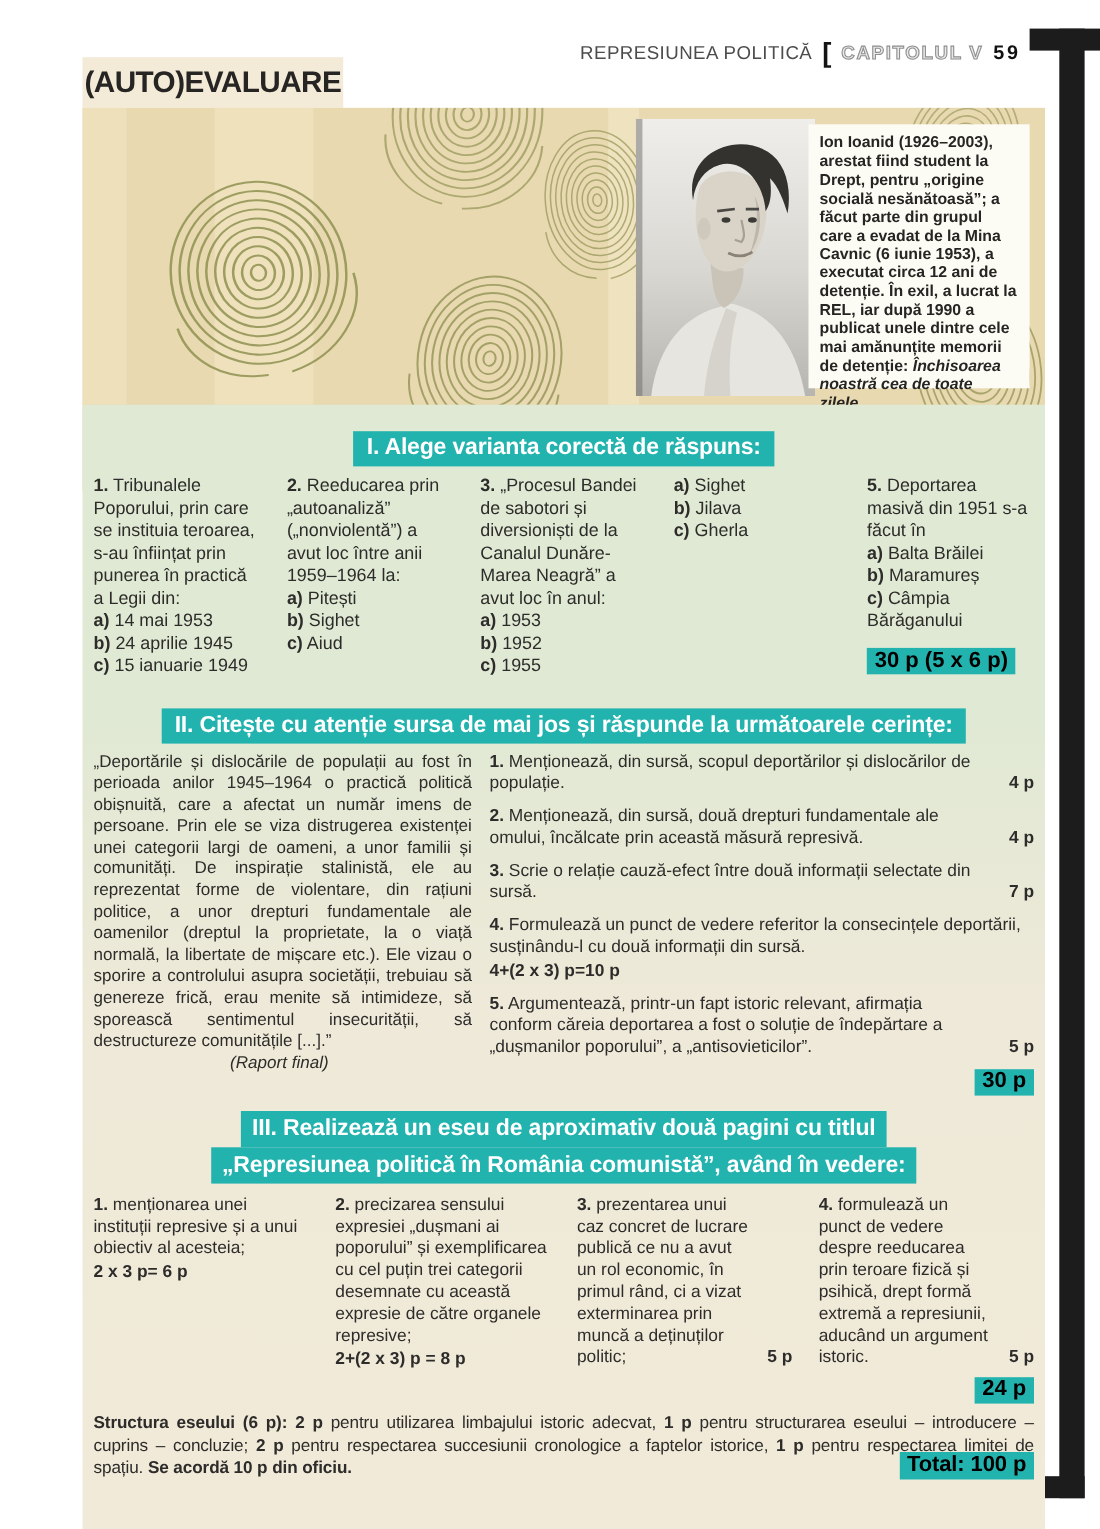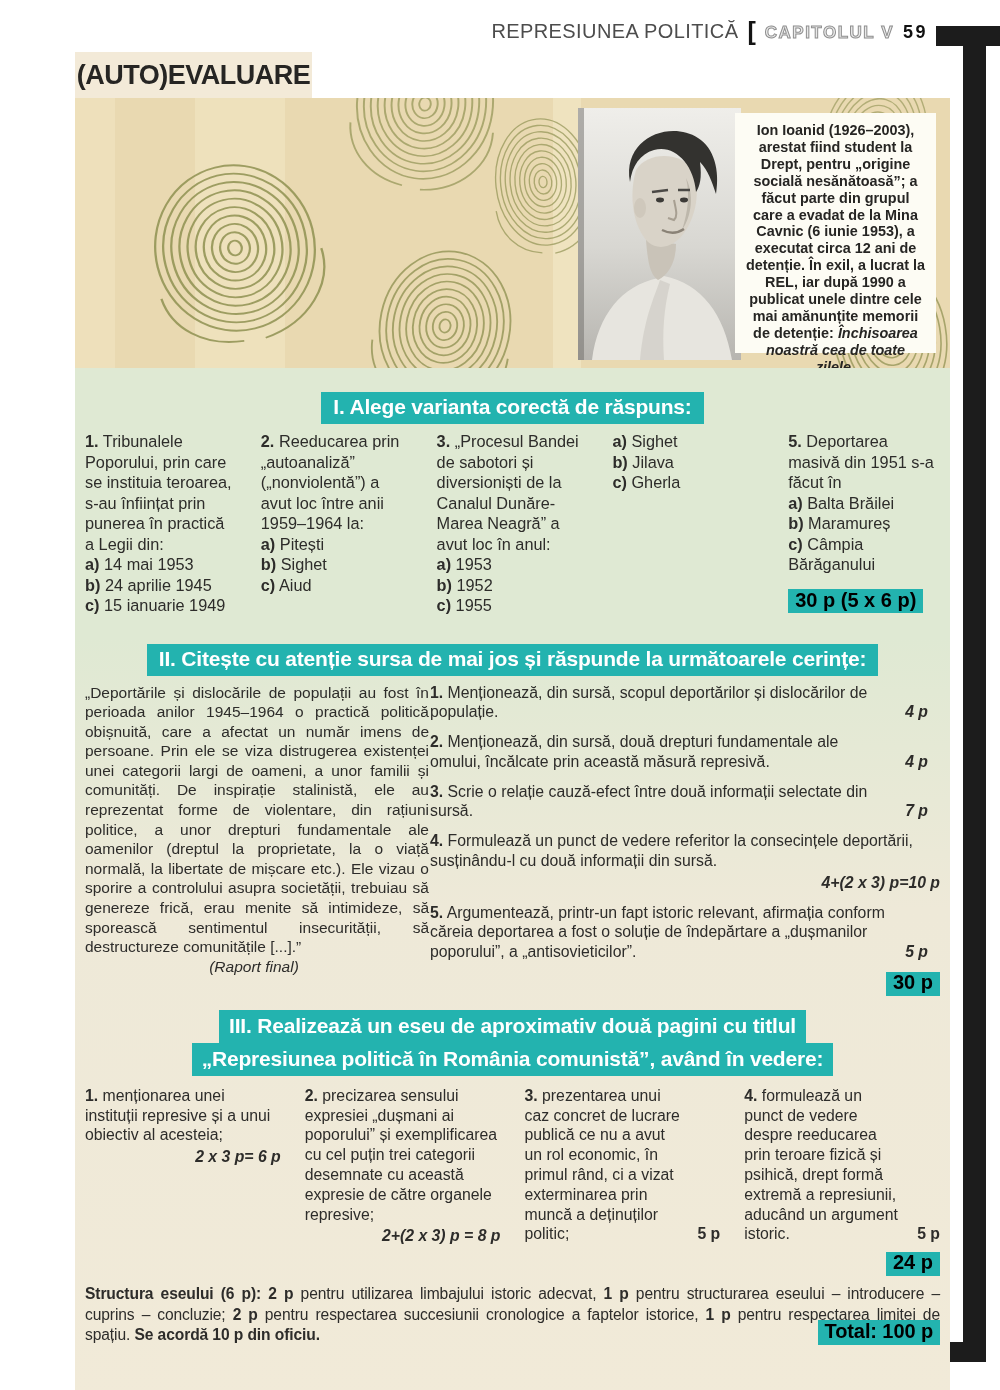--- a/index.html
+++ b/index.html
@@ -3,34 +3,34 @@
 <meta charset="utf-8">
 <style>
   html,body{margin:0;padding:0;}
   body{
     width:1000px;height:1390px;position:relative;background:#ffffff;
     font-family:"Liberation Sans","DejaVu Sans",sans-serif;color:#2d2c2a;
     overflow:hidden;
   }
   
   .hdr{position:absolute;top:20px;right:72px;display:flex;align-items:baseline;gap:9px;white-space:nowrap;}
-  .hdr-section{font-size:20px;color:#4c4c4c;letter-spacing:.4px;}
+  .hdr-section{font-size:17px;color:#4c4c4c;letter-spacing:.4px;margin-top:19px;}
   .hdr-bracket{font-size:25px;font-weight:900;color:#141414;position:relative;top:2px;line-height:0;}
   .hdr-chapter{font-size:17px;font-weight:700;color:#e9e9e9;-webkit-text-stroke:1px #8f8f8f;letter-spacing:1.5px;}
   .hdr-page{font-size:18px;font-weight:800;letter-spacing:2.5px;color:#111;}
   
   .br-top{position:absolute;left:936px;top:26px;width:64px;height:20px;background:#1c1c1c;}
   .br-v{position:absolute;left:963px;top:26px;width:23px;height:1336px;background:#1c1c1c;}
   .br-foot{position:absolute;left:935px;top:1342px;width:51px;height:20px;background:#1c1c1c;}
   
   .title-box{position:absolute;left:75px;top:52px;width:237px;height:46px;background:#f3ead8;
     display:flex;align-items:center;justify-content:center;
     font-size:27px;font-weight:800;letter-spacing:-.5px;color:#262523;}
   
-  .band{position:absolute;left:75px;top:98px;width:875px;height:348px;background:#e9d9b1;overflow:hidden;text-align:center;}
+  .band{position:absolute;left:75px;top:98px;width:875px;height:348px;background:#e9d9b1;overflow:hidden;}
   .band svg.fp-art{position:absolute;left:0;top:0;}
   .photo{position:absolute;left:503px;top:10px;width:163px;height:252px;}
   .bio{position:absolute;left:660px;top:15px;width:201px;height:240px;background:#fdfcf4;
     padding:9px 10px;box-sizing:border-box;font-size:14.4px;font-weight:700;line-height:16.9px;color:#262523;}
   .bio .it{font-style:italic;}
   
   .content{position:absolute;left:75px;top:368px;width:875px;height:1038px;box-sizing:border-box;
     padding:0 10px;overflow:hidden;
     background:linear-gradient(180deg,#dfe9d3 0%,#dfe9d3 26%,#eee9d8 52%,#f1ead8 100%);}
   .sec-h{text-align:center;}
@@ -39,27 +39,27 @@
   .s1-h{margin-top:24px;}
   .row{display:flex;gap:24px;}
   .s1-row{margin-top:7px;}
   .col{width:160px;font-size:16.3px;line-height:20.5px;}
   .col p{margin:0;}
   .opt b,.stem b{font-weight:700;}
   .badge{display:inline-block;background:#23b3af;color:#000000;font-weight:700;font-size:20px;padding:1px 7px 3px;white-space:nowrap;}
   .s1-score{margin-top:14px;}
   
   .s2-h{margin-top:28px;}
-  .s2-body{margin-top:7px;display:flex;gap:1px;}
+  .s2-body{margin-top:7px;display:flex;gap:16px;}
   .src{width:344px;font-size:15.5px;line-height:19.6px;text-align:justify;}
   .src-ref{text-align:center;font-style:italic;padding-right:6px;font-size:15.5px;margin-top:1px;}
   .qs{flex:1;font-size:15.8px;line-height:19.8px;}
   .q2{position:relative;padding-right:52px;margin-bottom:10px;}
-  .q2 .pts{position:absolute;right:12px;bottom:0;font-weight:700;white-space:nowrap;font-style:italic;}
-  .pts-line{text-align:right;font-weight:700;margin:2px 0 10px;font-style:italic;}
+  .q2 .pts{position:absolute;right:0;bottom:0;font-weight:700;white-space:nowrap;}
+  .pts-line{font-weight:700;margin:2px 0 10px;}
   .s2-total{text-align:right;margin-top:4px;}
   
   .s3-h{margin-top:14px;line-height:29px;}
   .s3-h .hbox{padding:1px 10px 3px;}
   .s3-row{margin-top:10px;}
   .col3{width:197px;font-size:15.8px;line-height:19.8px;}
   .itm{position:relative;}
   .itm-pad{padding-right:40px;}
   .itm .pts{position:absolute;right:0;bottom:0;font-weight:700;white-space:nowrap;}
   .s3-total{text-align:right;margin-top:8px;}

